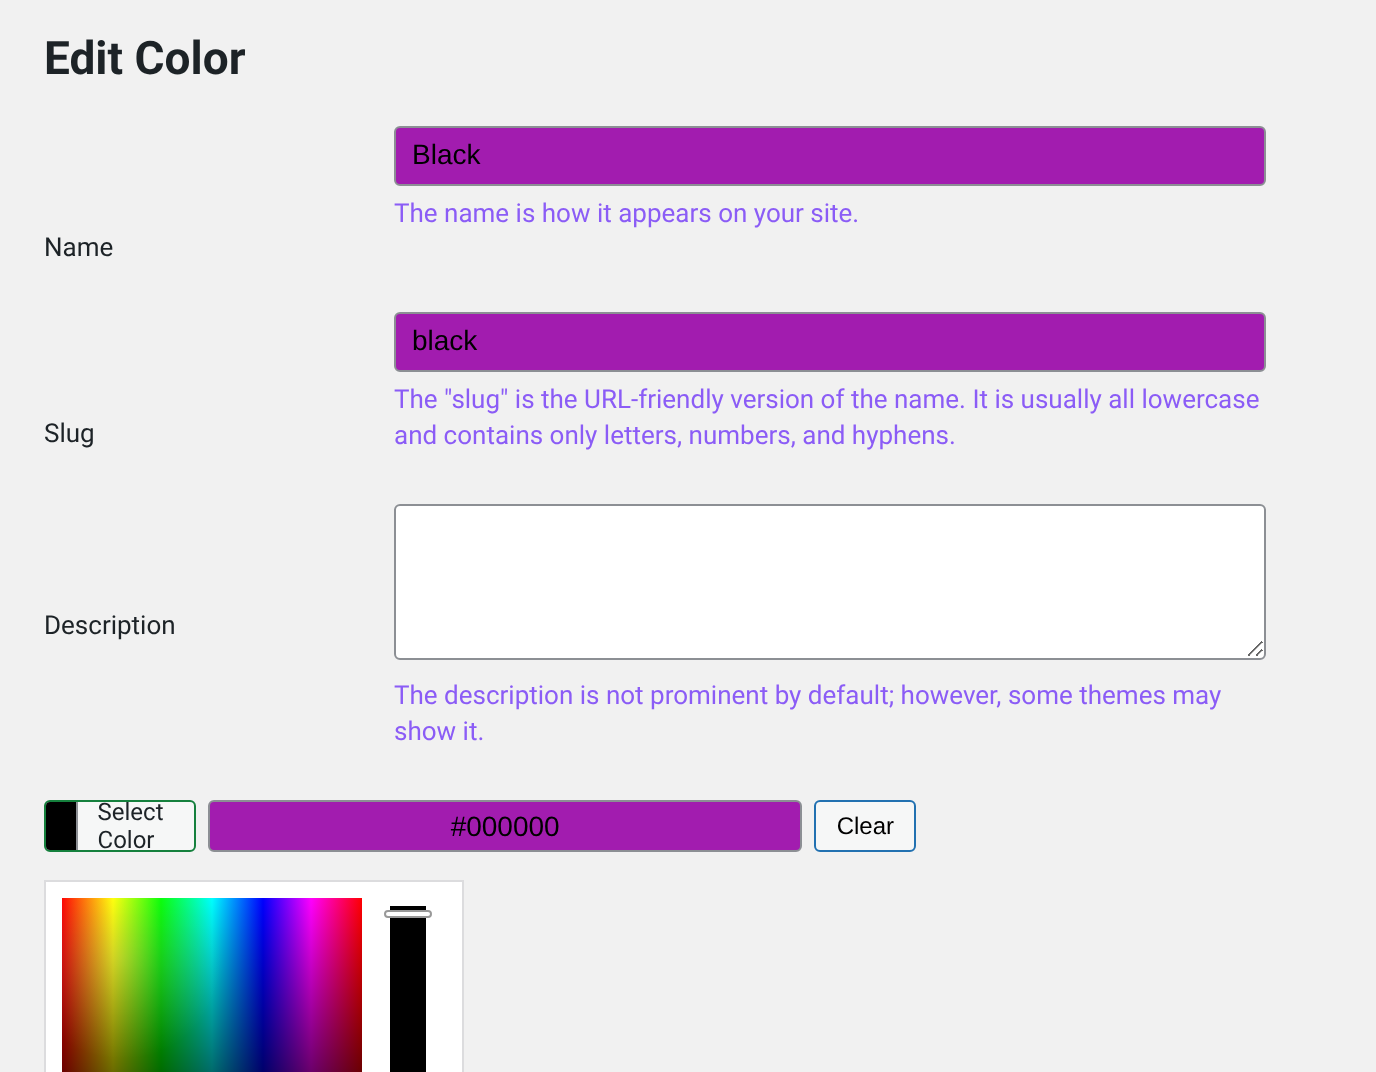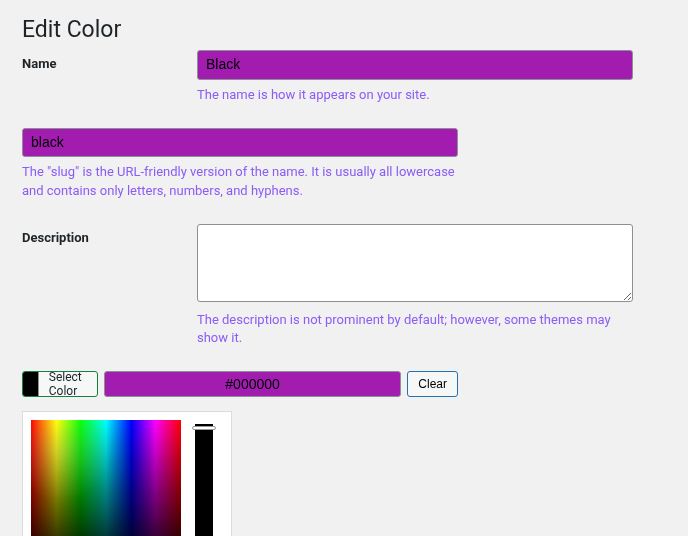--- a/index.html
+++ b/index.html
@@ -8,35 +8,36 @@
       font-family: -apple-system, BlinkMacSystemFont, "Segoe UI", Roboto, sans-serif;
       font-size: 13px;
       color: #1d2327;
       width: 688px;
       height: 536px;
       overflow: hidden;
       padding: 16px 22px;
     }
     h1 {
       font-size: 23px;
-      font-weight: 400;
+      font-weight: 700;
       color: #1d2327;
-      margin-bottom: 7px;
+      margin-bottom: 20px;
     }
     .form-row {
       display: flex;
       margin-bottom: 24px;
       align-items: flex-start;
     }
     .form-label {
       width: 175px;
-      font-weight: 700;
+      font-weight: 400;
       font-size: 13px;
       padding-top: 6px;
       flex-shrink: 0;
+      margin-top: 48px;
     }
     .form-field {
       flex: 1;
       max-width: 436px;
     }
     .form-field input[type="text"] {
       width: 100%;
       padding: 4px 8px;
       border: 1px solid #8c8f94;
       border-radius: 3px;
@@ -164,20 +165,21 @@
 
 <div class="form-row">
   <div class="form-label">Name</div>
   <div class="form-field">
     <input type="text" value="Black" style="">
     <div class="help-text">The name is how it appears on your site.</div>
   </div>
 </div>
 
 <div class="form-row">
+  <div class="form-label">Slug</div>
   <div class="form-field">
     <input type="text" value="black" style="">
     <div class="help-text">The "slug" is the URL-friendly version of the name. It is usually all lowercase and contains only letters, numbers, and hyphens.</div>
   </div>
 </div>
 
 <div class="form-row">
   <div class="form-label">Description</div>
   <div class="form-field">
     <textarea style=""></textarea>

